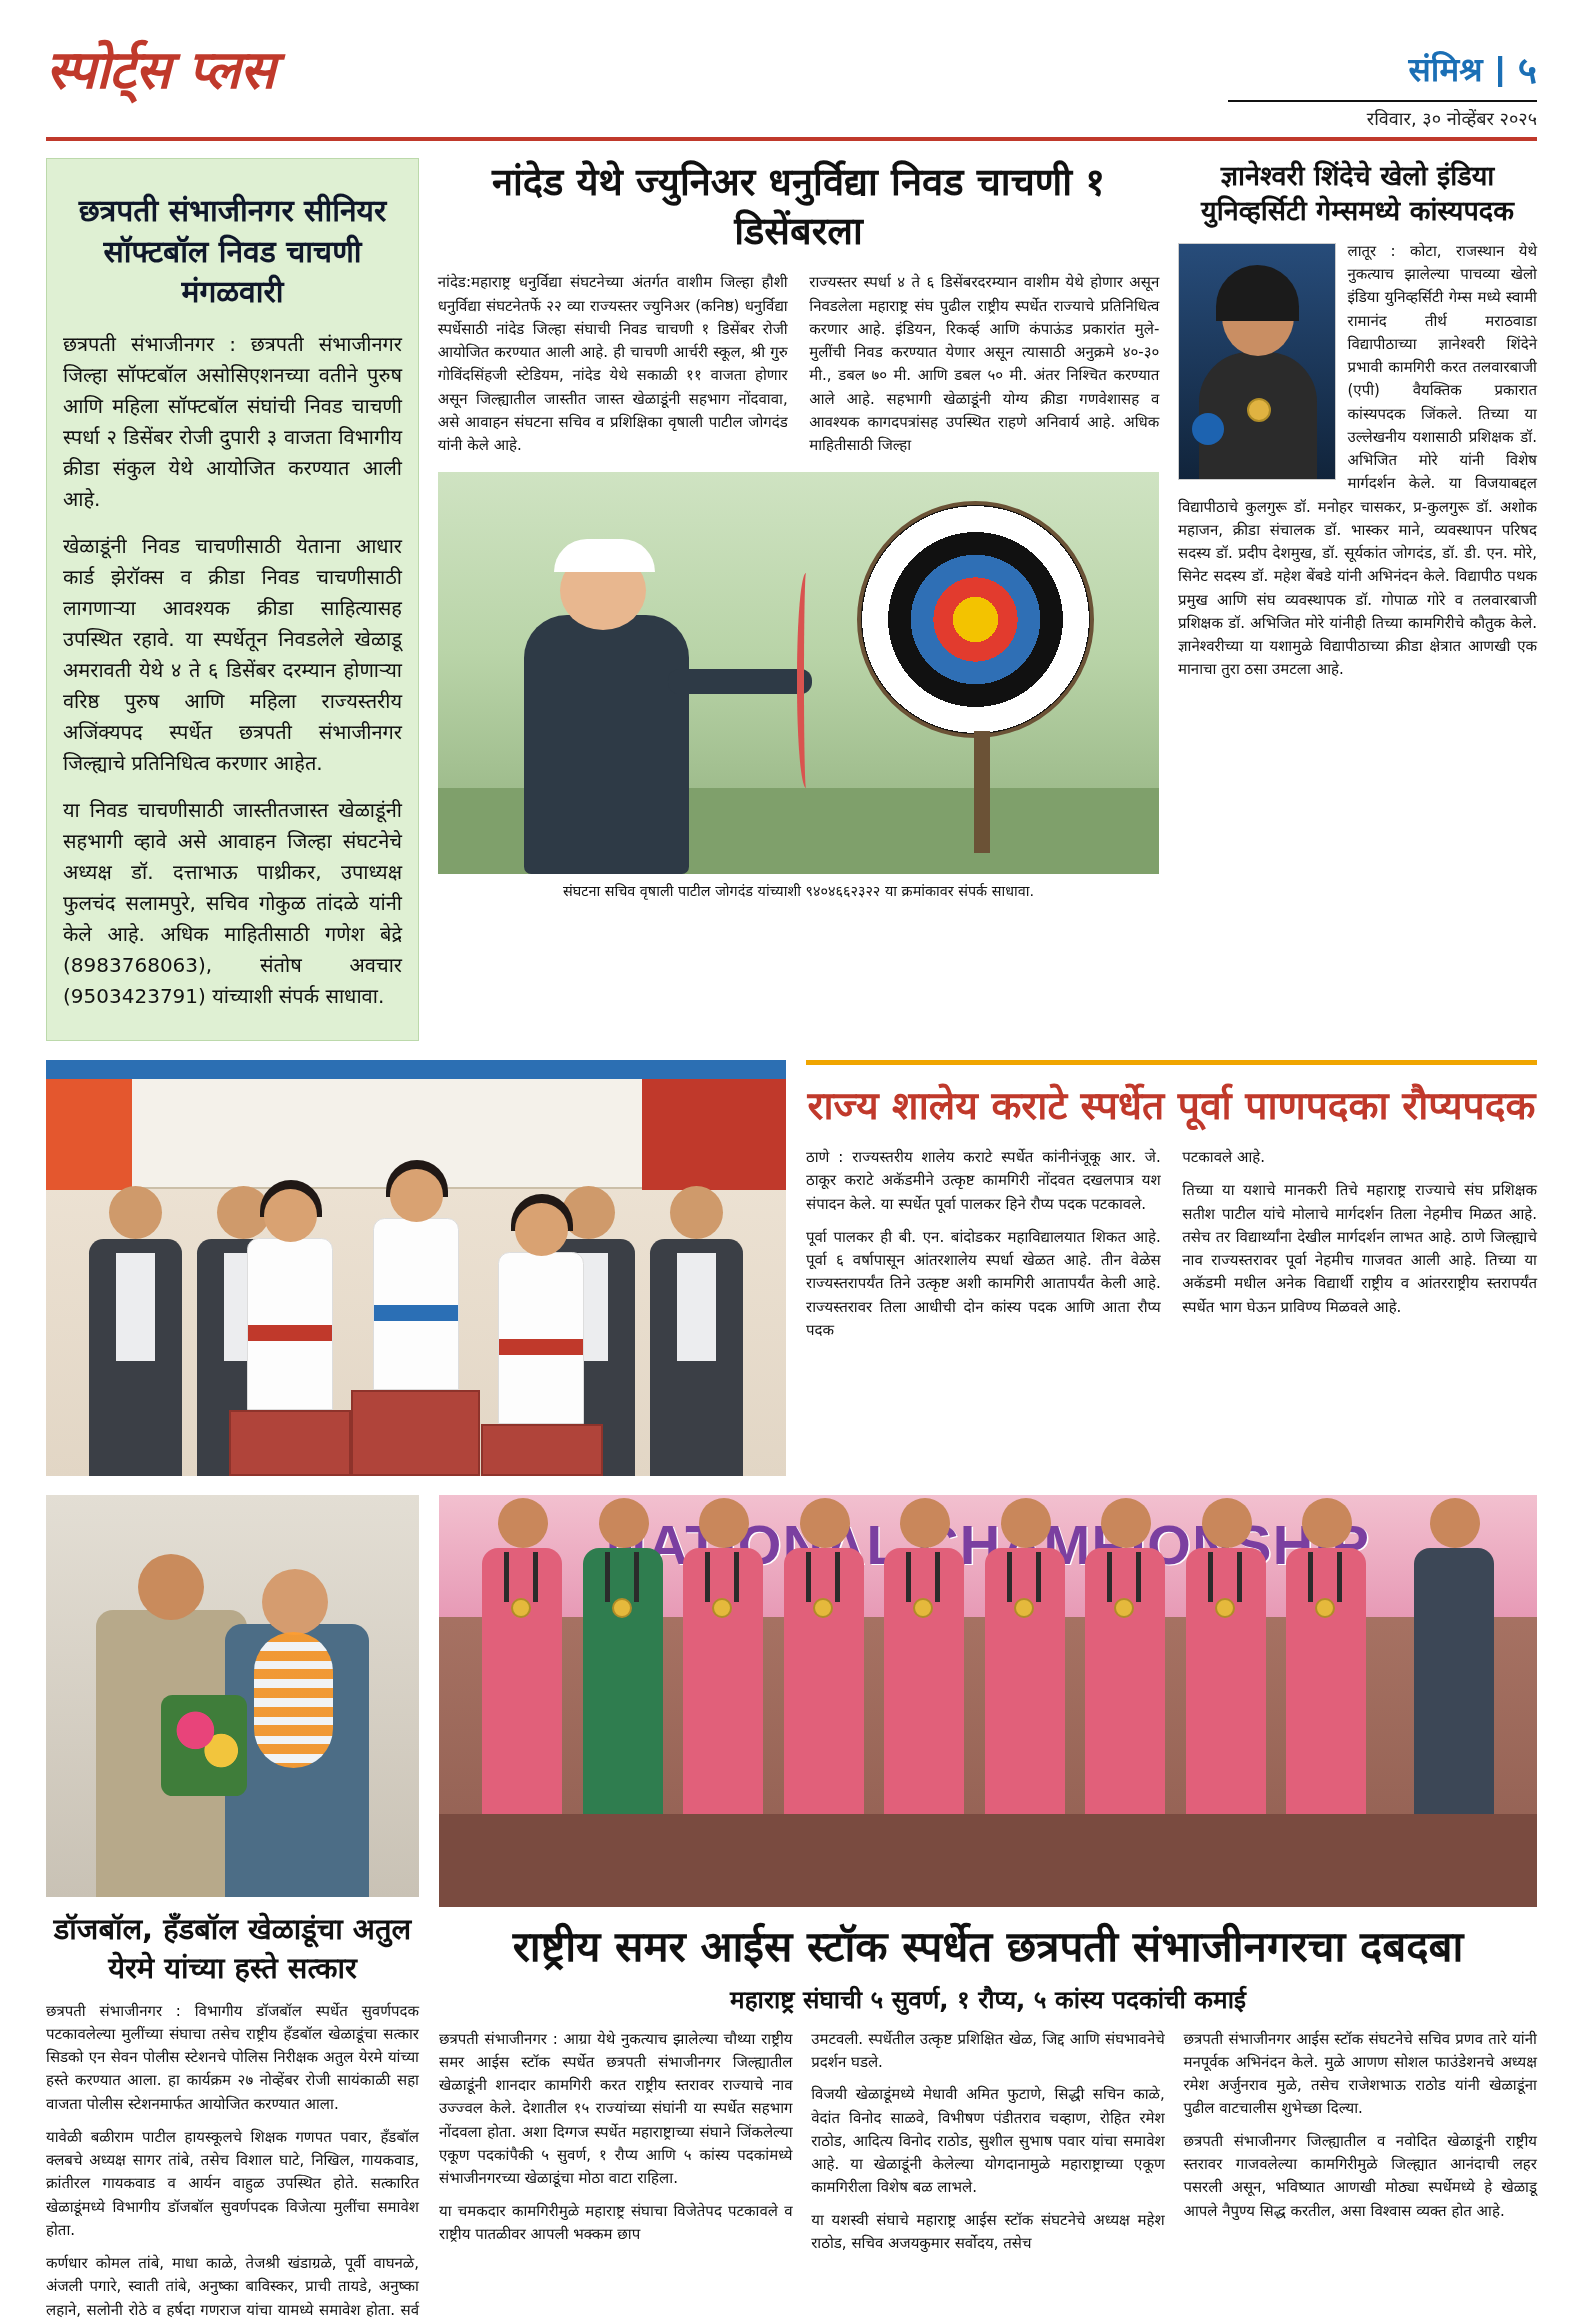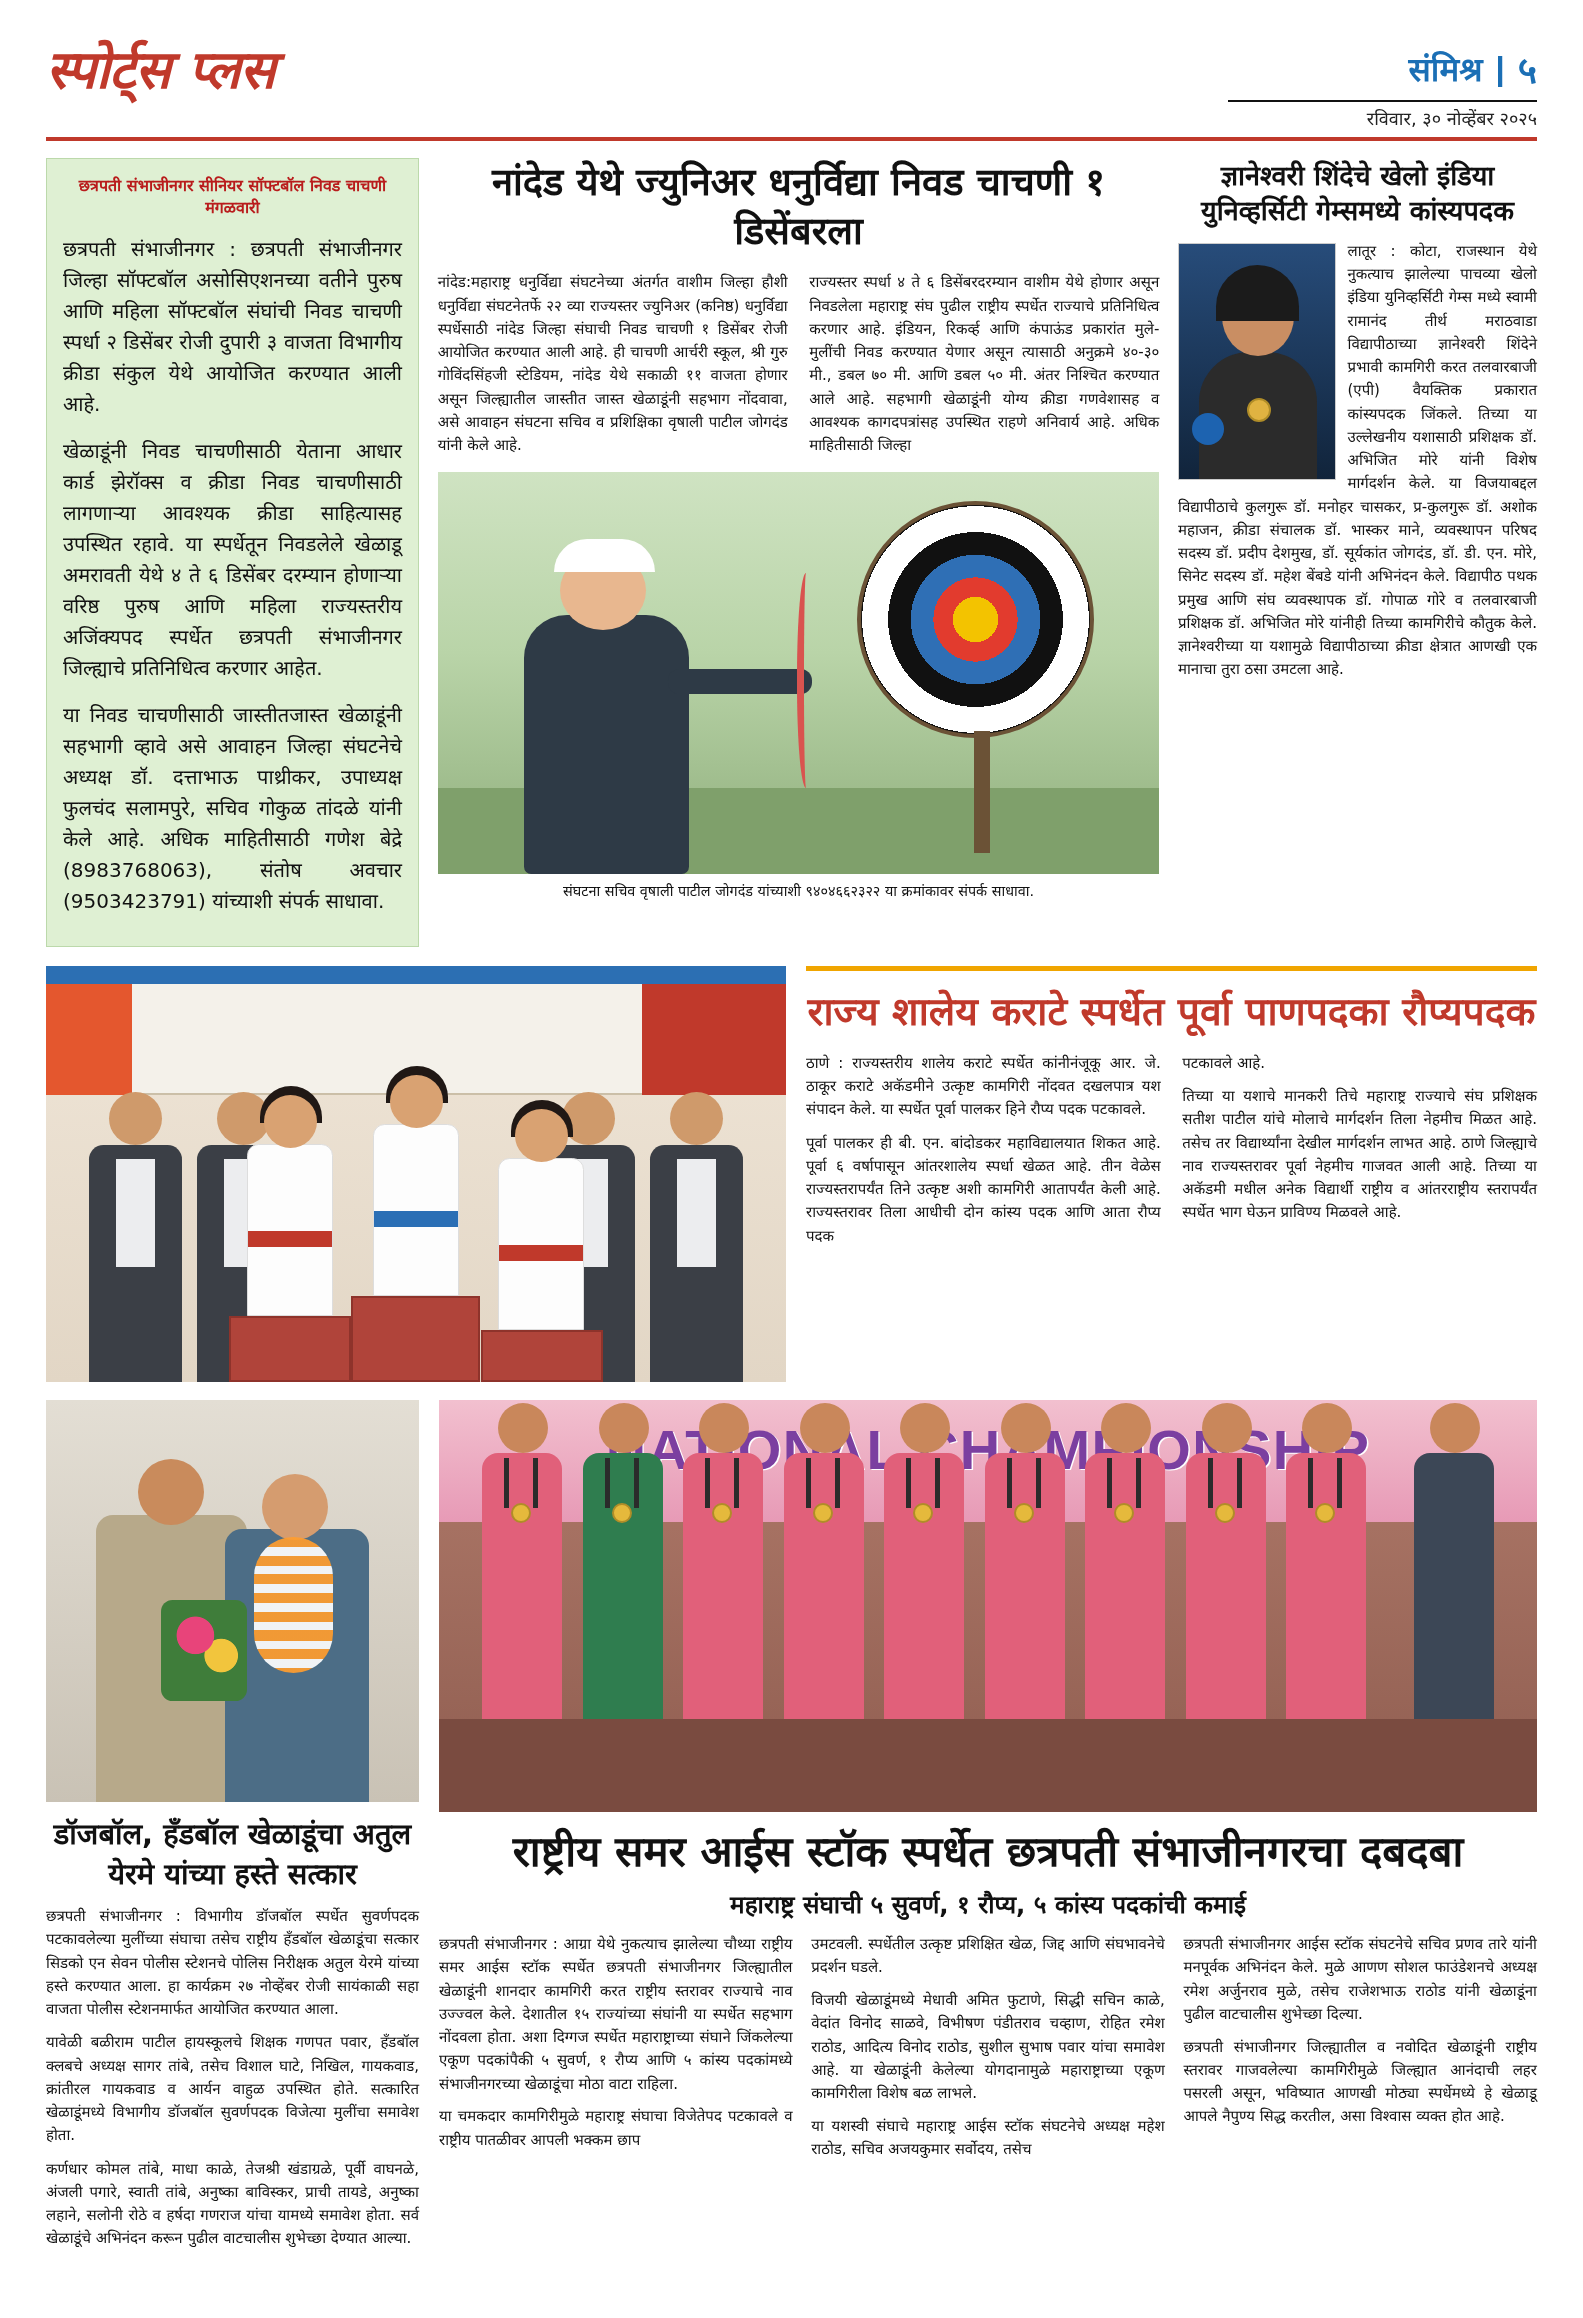--- a/index.html
+++ b/index.html
@@ -72,27 +72,27 @@
     margin-top: 17px;
   }
 
   
   .green-box {
     background: #dff0d3;
     border: 1.4px solid #bcd9ab;
     padding: 16px 16px 18.7px 16px;
   }
   .green-box h2 {
-    margin: 0 0 13px 0;
-    font-family: "DejaVu Sans", sans-serif;
-    font-size: 16px;
+    margin: 16px 0 13px 0;
+    font-family: "DejaVu Sans", sans-serif;
+    font-size: 30px;
     line-height: 1.35;
     text-align: center;
     font-weight: bold;
-    color: #b91c1c;
+    color: #0f172a;
   }
   .green-box p {
     margin: 16px 0 10px 0;
     font-family: "DejaVu Sans", sans-serif;
     font-size: 20px;
     line-height: 1.55;
     text-align: justify;
     color: #111;
   }
 

